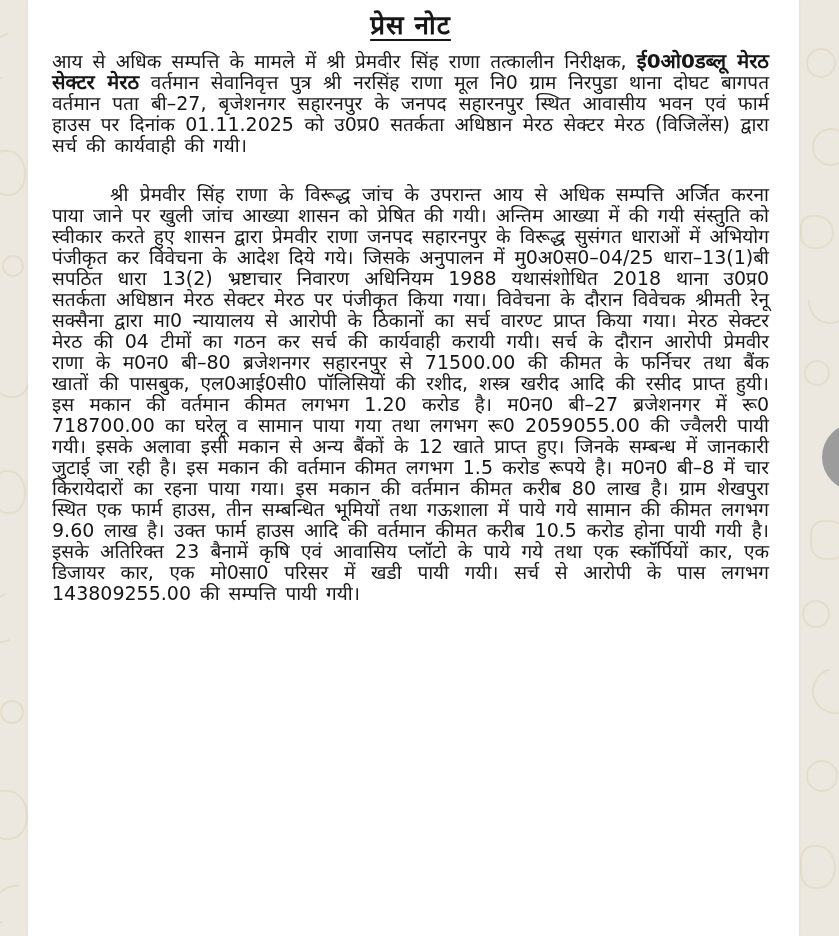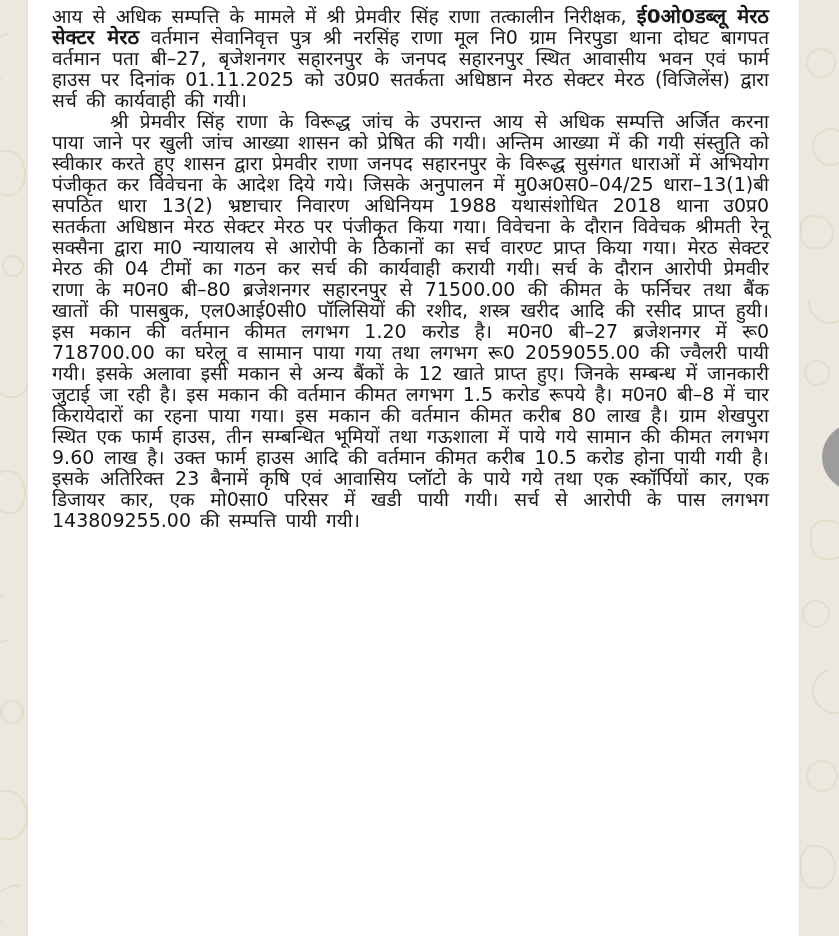--- a/index.html
+++ b/index.html
@@ -49,21 +49,21 @@
     letter-spacing: 1px;
   }
   .page p {
     margin: 0;
     font-size: 19px;
     line-height: 21px;
     text-align: justify;
     word-spacing: 3px;
     color: #161616;
   }
-  .page p.ind { text-indent: 58px; }
+  .page p.ind { text-indent: 58px; margin-top: 28px; }
   .bold-seg { font-weight: bold; font-size: 20px; }
 
   
   .float-circle {
     position: absolute;
     left: 822px;
     top: 423px;
     width: 68px;
     height: 68px;
     border-radius: 50%;
@@ -92,20 +92,21 @@
   <div class="doodle sq" style="left:800px; top:215px; width:30px; height:30px;"></div>
   <div class="doodle arc" style="left:808px; top:280px; width:40px; height:40px; transform:rotate(-40deg);"></div>
   <div class="doodle" style="left:804px; top:360px; width:22px; height:22px;"></div>
   <div class="doodle sq" style="left:810px; top:520px; width:36px; height:36px;"></div>
   <div class="doodle" style="left:802px; top:600px; width:24px; height:24px;"></div>
   <div class="doodle arc" style="left:812px; top:668px; width:42px; height:42px; transform:rotate(30deg);"></div>
   <div class="doodle" style="left:806px; top:760px; width:28px; height:28px;"></div>
   <div class="doodle sq" style="left:800px; top:845px; width:32px; height:40px;"></div>
 
   <div class="page">
+    <h1 class="title">प्रेस नोट</h1>
 
     <p class="p1"><span>आय से अधिक सम्पत्ति के मामले में श्री प्रेमवीर सिंह राणा तत्कालीन निरीक्षक, </span><span class="bold-seg">ई0ओ0डब्लू मेरठ सेक्टर मेरठ</span><span> वर्तमान सेवानिवृत्त पुत्र श्री नरसिंह राणा मूल नि0 ग्राम निरपुडा थाना दोघट बागपत वर्तमान पता बी–27, बृजेशनगर सहारनपुर के जनपद सहारनपुर स्थित आवासीय भवन एवं फार्म हाउस पर दिनांक 01.11.2025 को उ0प्र0 सतर्कता अधिष्ठान मेरठ सेक्टर मेरठ (विजिलेंस) द्वारा सर्च की कार्यवाही की गयी।</span></p>
 
     <p class="ind">श्री प्रेमवीर सिंह राणा के विरूद्ध जांच के उपरान्त आय से अधिक सम्पत्ति अर्जित करना पाया जाने पर खुली जांच आख्या शासन को प्रेषित की गयी। अन्तिम आख्या में की गयी संस्तुति को स्वीकार करते हुए शासन द्वारा प्रेमवीर राणा जनपद सहारनपुर के विरूद्ध सुसंगत धाराओं में अभियोग पंजीकृत कर विवेचना के आदेश दिये गये। जिसके अनुपालन में मु0अ0स0–04/25 धारा–13(1)बी सपठित धारा 13(2) भ्रष्टाचार निवारण अधिनियम 1988 यथासंशोधित 2018 थाना उ0प्र0 सतर्कता अधिष्ठान मेरठ सेक्टर मेरठ पर पंजीकृत किया गया। विवेचना के दौरान विवेचक श्रीमती रेनू सक्सैना द्वारा मा0 न्यायालय से आरोपी के ठिकानों का सर्च वारण्ट प्राप्त किया गया। मेरठ सेक्टर मेरठ की 04 टीमों का गठन कर सर्च की कार्यवाही करायी गयी। सर्च के दौरान आरोपी प्रेमवीर राणा के म0न0 बी–80 ब्रजेशनगर सहारनपुर से 71500.00 की कीमत के फर्निचर तथा बैंक खातों की पासबुक, एल0आई0सी0 पॉलिसियों की रशीद, शस्त्र खरीद आदि की रसीद प्राप्त हुयी। इस मकान की वर्तमान कीमत लगभग 1.20 करोड है। म0न0 बी–27 ब्रजेशनगर में रू0 718700.00 का घरेलू व सामान पाया गया तथा लगभग रू0 2059055.00 की ज्वैलरी पायी गयी। इसके अलावा इसी मकान से अन्य बैंकों के 12 खाते प्राप्त हुए। जिनके सम्बन्ध में जानकारी जुटाई जा रही है। इस मकान की वर्तमान कीमत लगभग 1.5 करोड रूपये है। म0न0 बी–8 में चार किरायेदारों का रहना पाया गया। इस मकान की वर्तमान कीमत करीब 80 लाख है। ग्राम शेखपुरा स्थित एक फार्म हाउस, तीन सम्बन्धित भूमियों तथा गऊशाला में पाये गये सामान की कीमत लगभग 9.60 लाख है। उक्त फार्म हाउस आदि की वर्तमान कीमत करीब 10.5 करोड होना पायी गयी है। इसके अतिरिक्त 23 बैनामें कृषि एवं आवासिय प्लॉटो के पाये गये तथा एक स्कॉर्पियों कार, एक डिजायर कार, एक मो0सा0 परिसर में खडी पायी गयी। सर्च से आरोपी के पास लगभग 143809255.00 की सम्पत्ति पायी गयी।</p>
 
   </div>
 
   <div class="float-circle"></div>
 
 </div>

